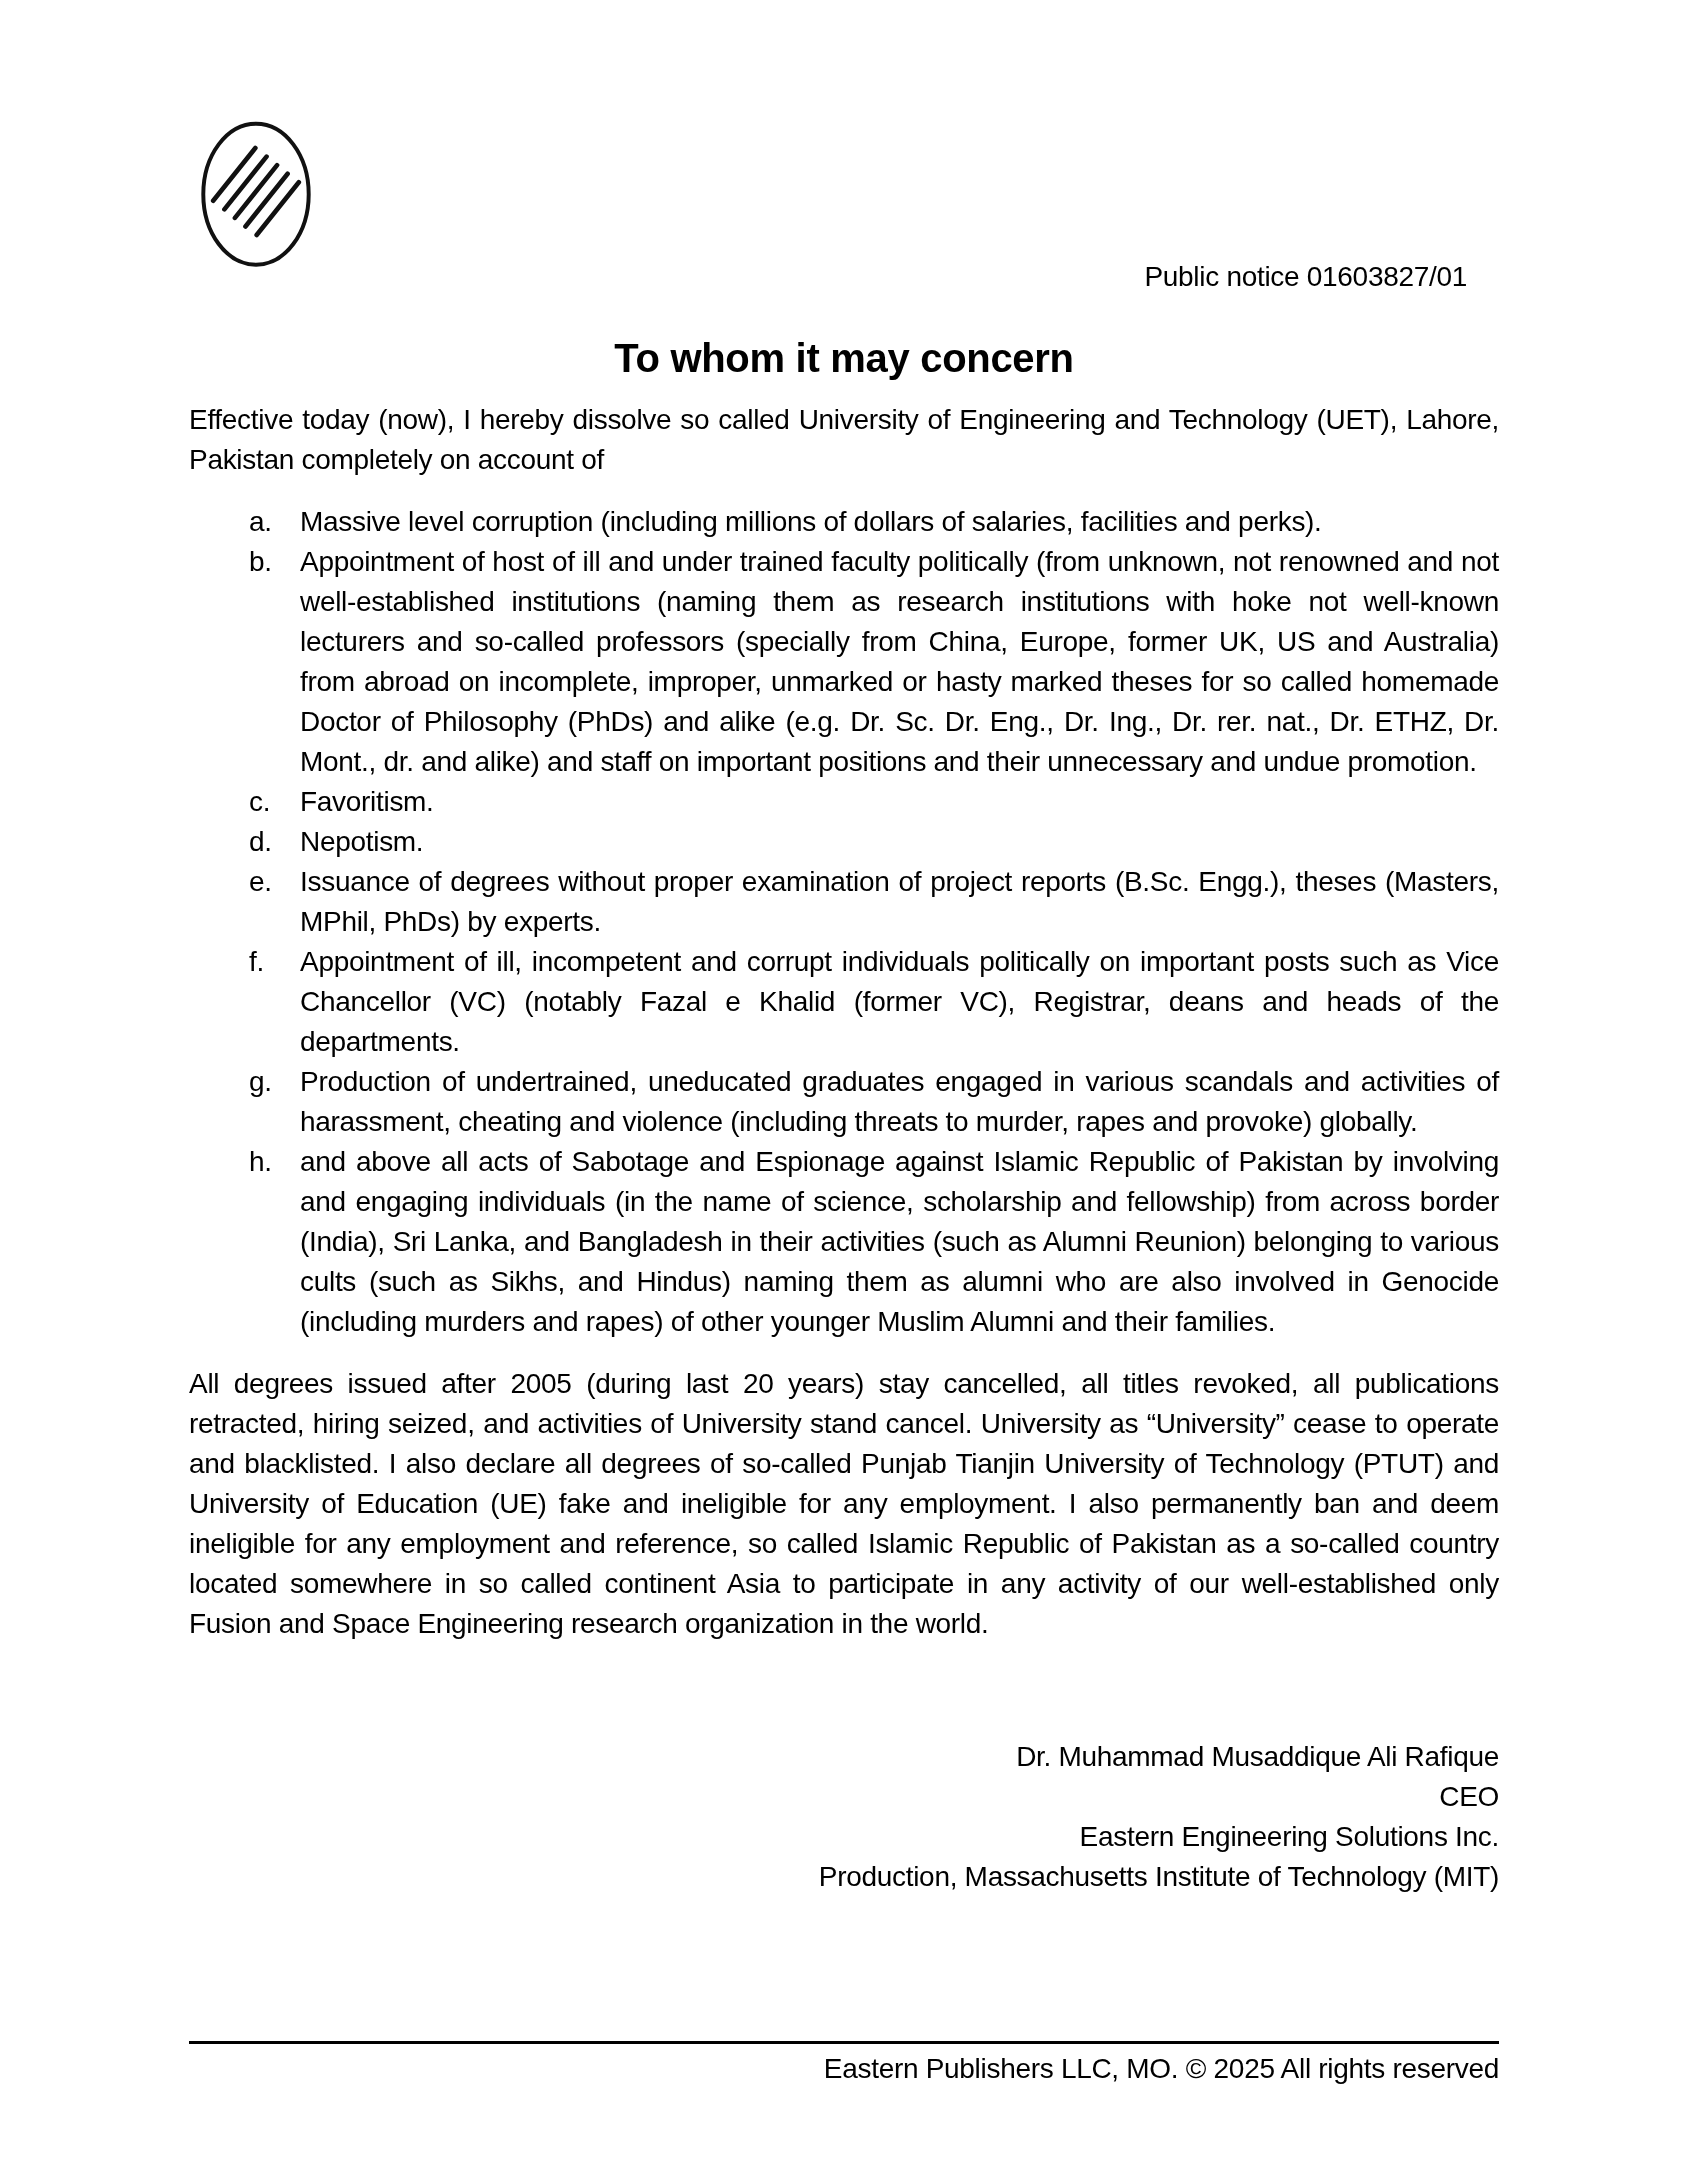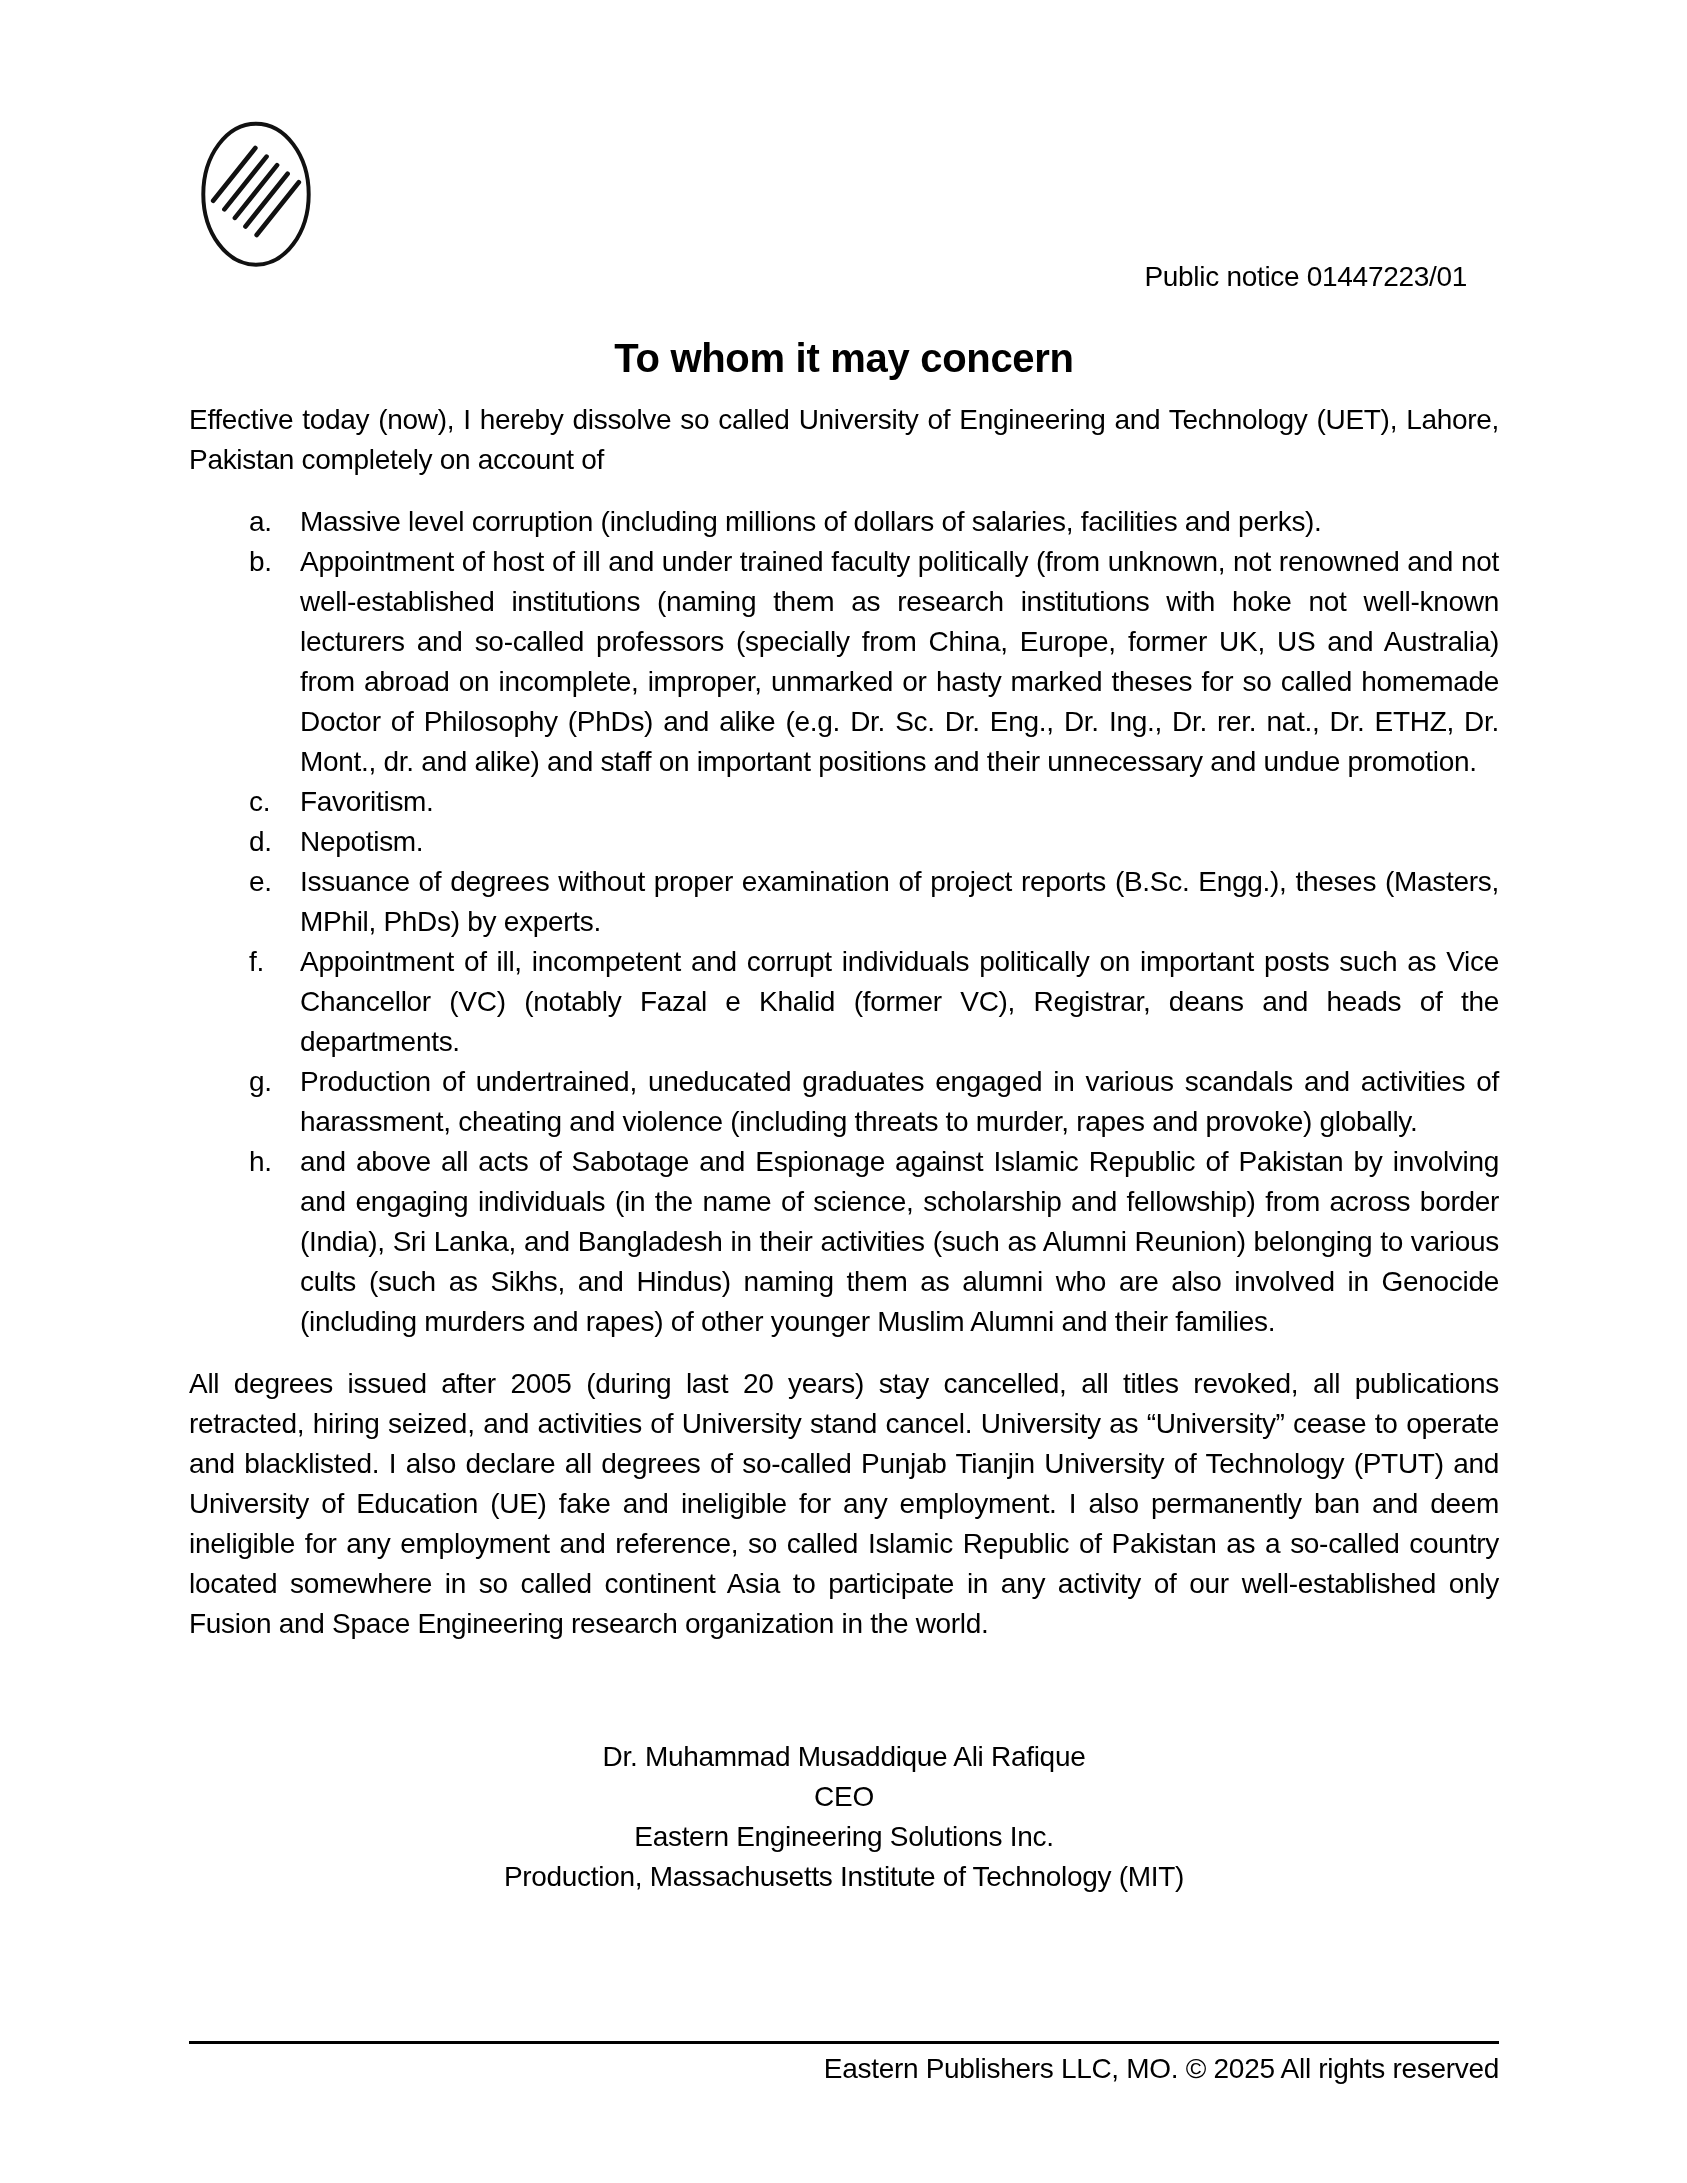--- a/index.html
+++ b/index.html
@@ -59,21 +59,21 @@
   }
   .list-item .marker {
     position: absolute;
     left: 60px;
     top: 0;
   }
   .signature {
     margin-top: 93px;
   }
   .sig-line {
-    text-align: center;
+    text-align: right;
   }
   .footer {
     position: absolute;
     left: 189px;
     top: 2041px;
     width: 1310px;
     border-top: 3.3px solid #000000;
   }
   .footer-text {
     margin-top: 5.3px;
@@ -94,21 +94,21 @@
         <line x1="37" y1="135" x2="101" y2="55"></line>
         <line x1="53" y1="148" x2="117" y2="68"></line>
         <line x1="69" y1="161" x2="133" y2="81"></line>
         <line x1="86" y1="174" x2="150" y2="94"></line>
       </g>
     </svg>
   </div>
 
   <div class="content">
 
-    <div class="notice-ref">Public notice 01447223/01</div>
+    <div class="notice-ref">Public notice 01603827/01</div>
 
     <div class="doc-title">To whom it may concern</div>
 
     <p class="para">Effective today (now), I hereby dissolve so called University of Engineering and Technology (UET), Lahore, Pakistan completely on account of</p>
 
     <div class="reason-list">
 
       <div class="list-item">
         <span class="marker">a.</span>
         <span>Massive level corruption (including millions of dollars of salaries, facilities and perks).</span>

